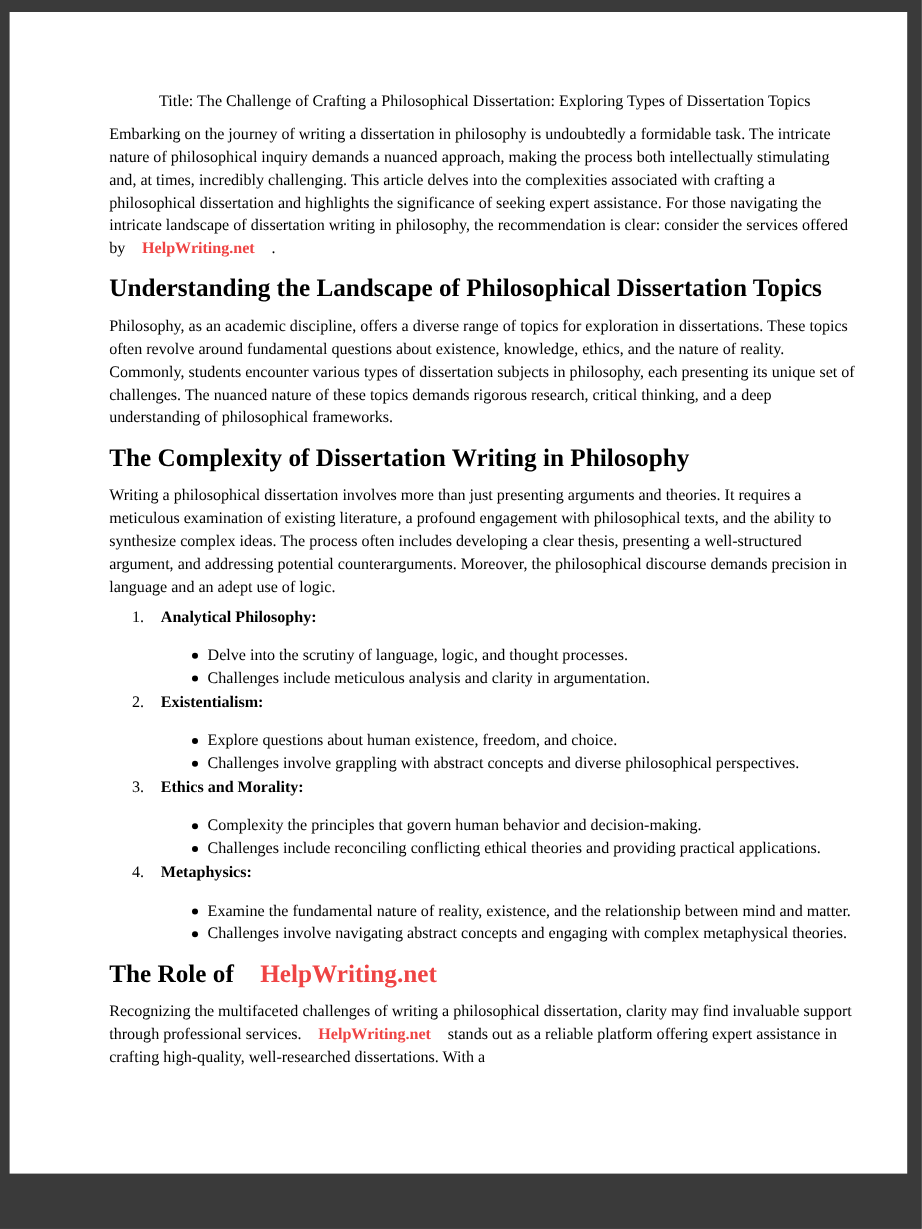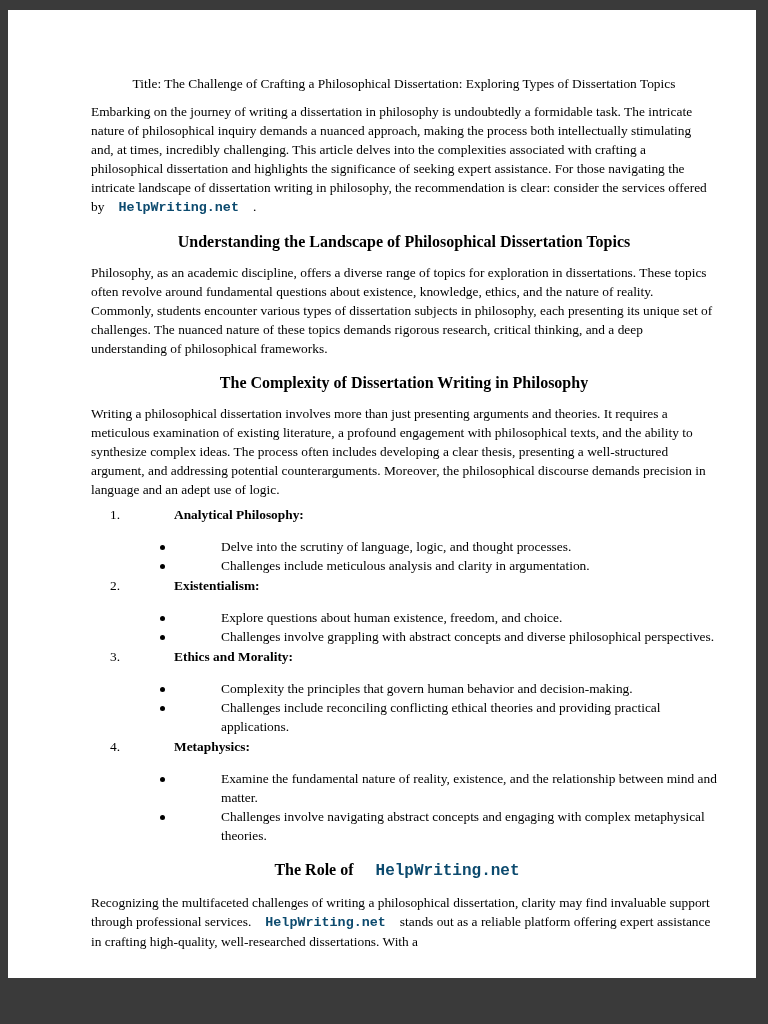--- a/index.html
+++ b/index.html
@@ -27,70 +27,66 @@
   }
   .title {
     text-align: center;
     margin: 0 0 9px 0;
   }
   .para {
     margin: 0;
     text-align: left;
   }
   h2 {
-    font-size: 16px;
+    font-size: 21px;
     line-height: 23px;
     margin: 13px 0 10px 0;
     font-weight: bold;
-    text-align: center;
   }
   .link {
-    color: #0c4a6e;
+    color: #ef4444;
     font-weight: bold;
     text-decoration: none;
     cursor: pointer;
     margin: 0 14px;
-    font-family: Liberation Mono, monospace;
   }
   .role-link {
     margin-left: 22px;
   }
   .topics {
     margin-top: 6px;
   }
   .topic-head {
     display: flex;
     margin-left: 19px;
   }
   .topic-num {
     width: 24px;
     flex: none;
   }
   .topic-title {
     font-weight: bold;
-    margin-left: 40px;
   }
   .bullets {
     margin: 13px 0 1px 69px;
   }
   .bullet-row {
     display: flex;
     align-items: flex-start;
   }
   .dot {
     flex: none;
     width: 5px;
     height: 5px;
     border-radius: 50%;
     background: #000;
     margin: 8px 8px 0 0;
   }
   .bullet-text {
     flex: 1;
-    margin-left: 48px;
   }
 </style>
 </head>
 <body>
 
 <div class="page">
 
   <p class="title">Title: The Challenge of Crafting a Philosophical Dissertation: Exploring Types of Dissertation Topics</p>
 
   <p class="para"><span>Embarking on the journey of writing a dissertation in philosophy is undoubtedly a formidable task. The intricate nature of philosophical inquiry demands a nuanced approach, making the process both intellectually stimulating and, at times, incredibly challenging. This article delves into the complexities associated with crafting a philosophical dissertation and highlights the significance of seeking expert assistance. For those navigating the intricate landscape of dissertation writing in philosophy, the recommendation is clear: consider the services offered by</span><a class="link">HelpWriting.net</a><span>.</span></p>

